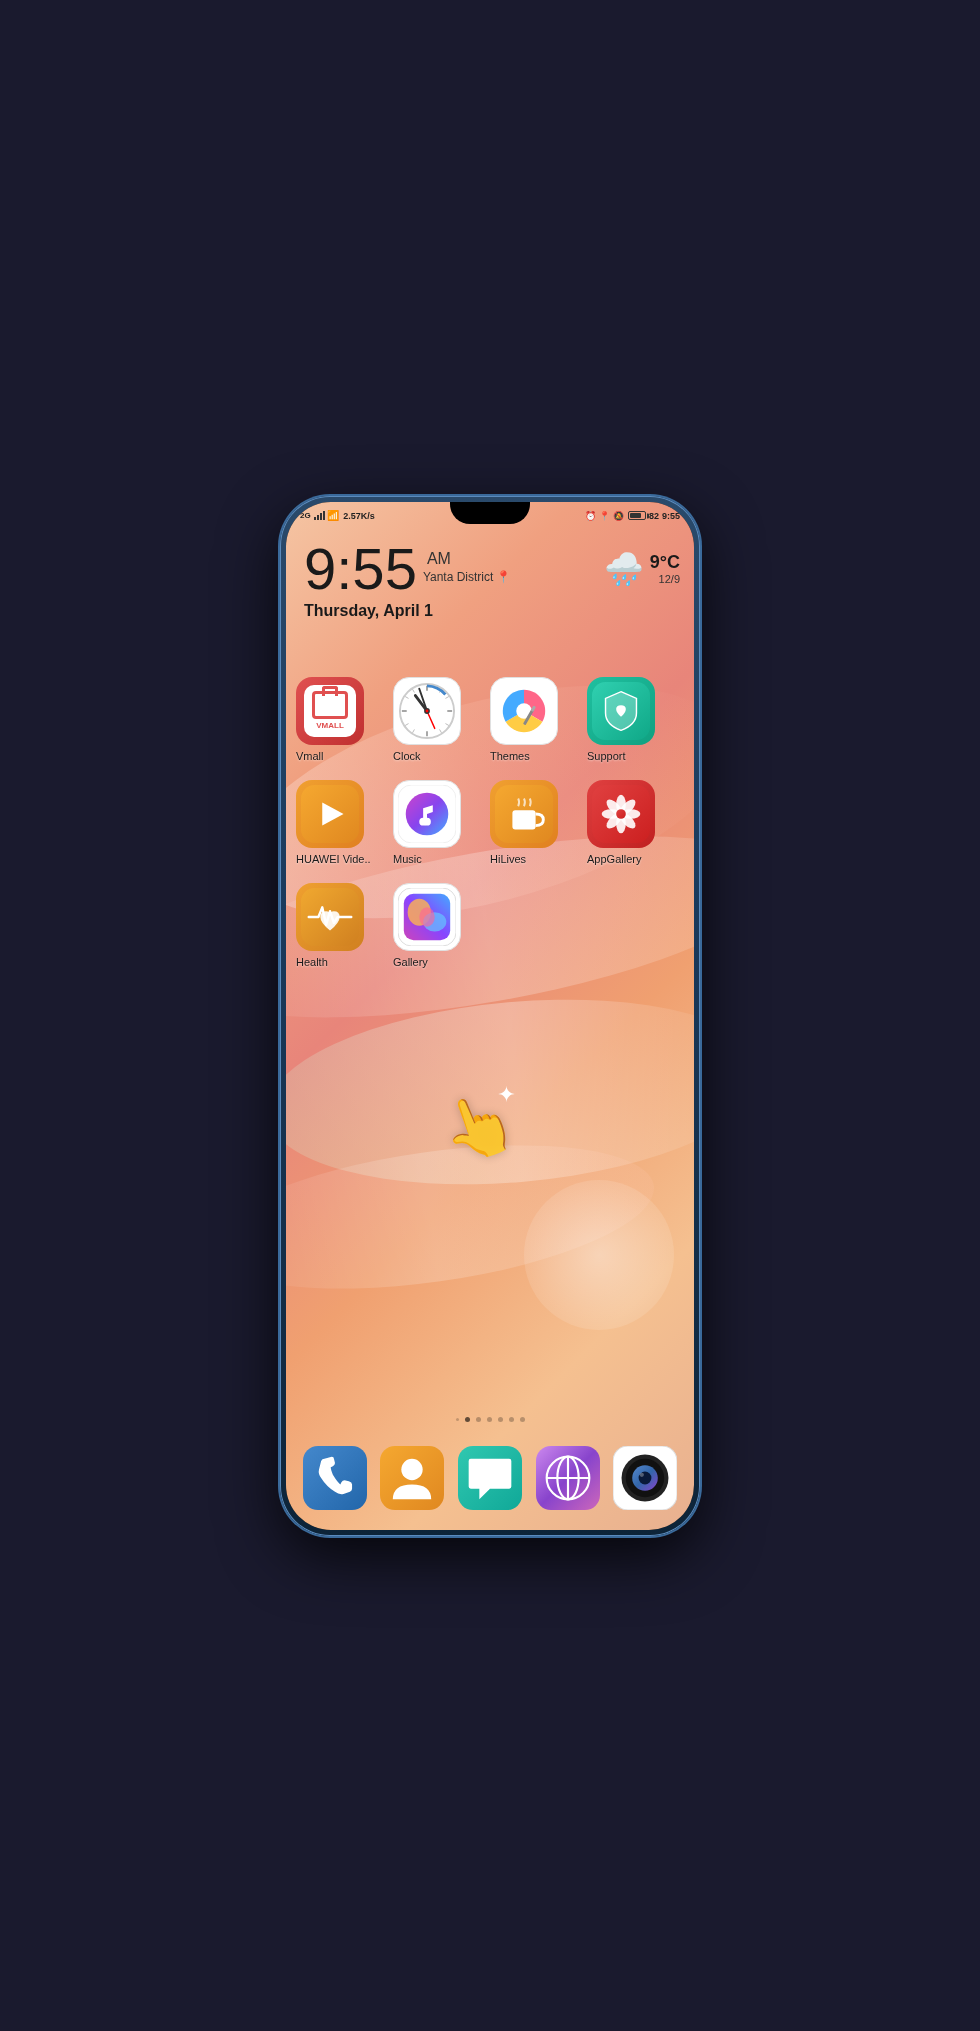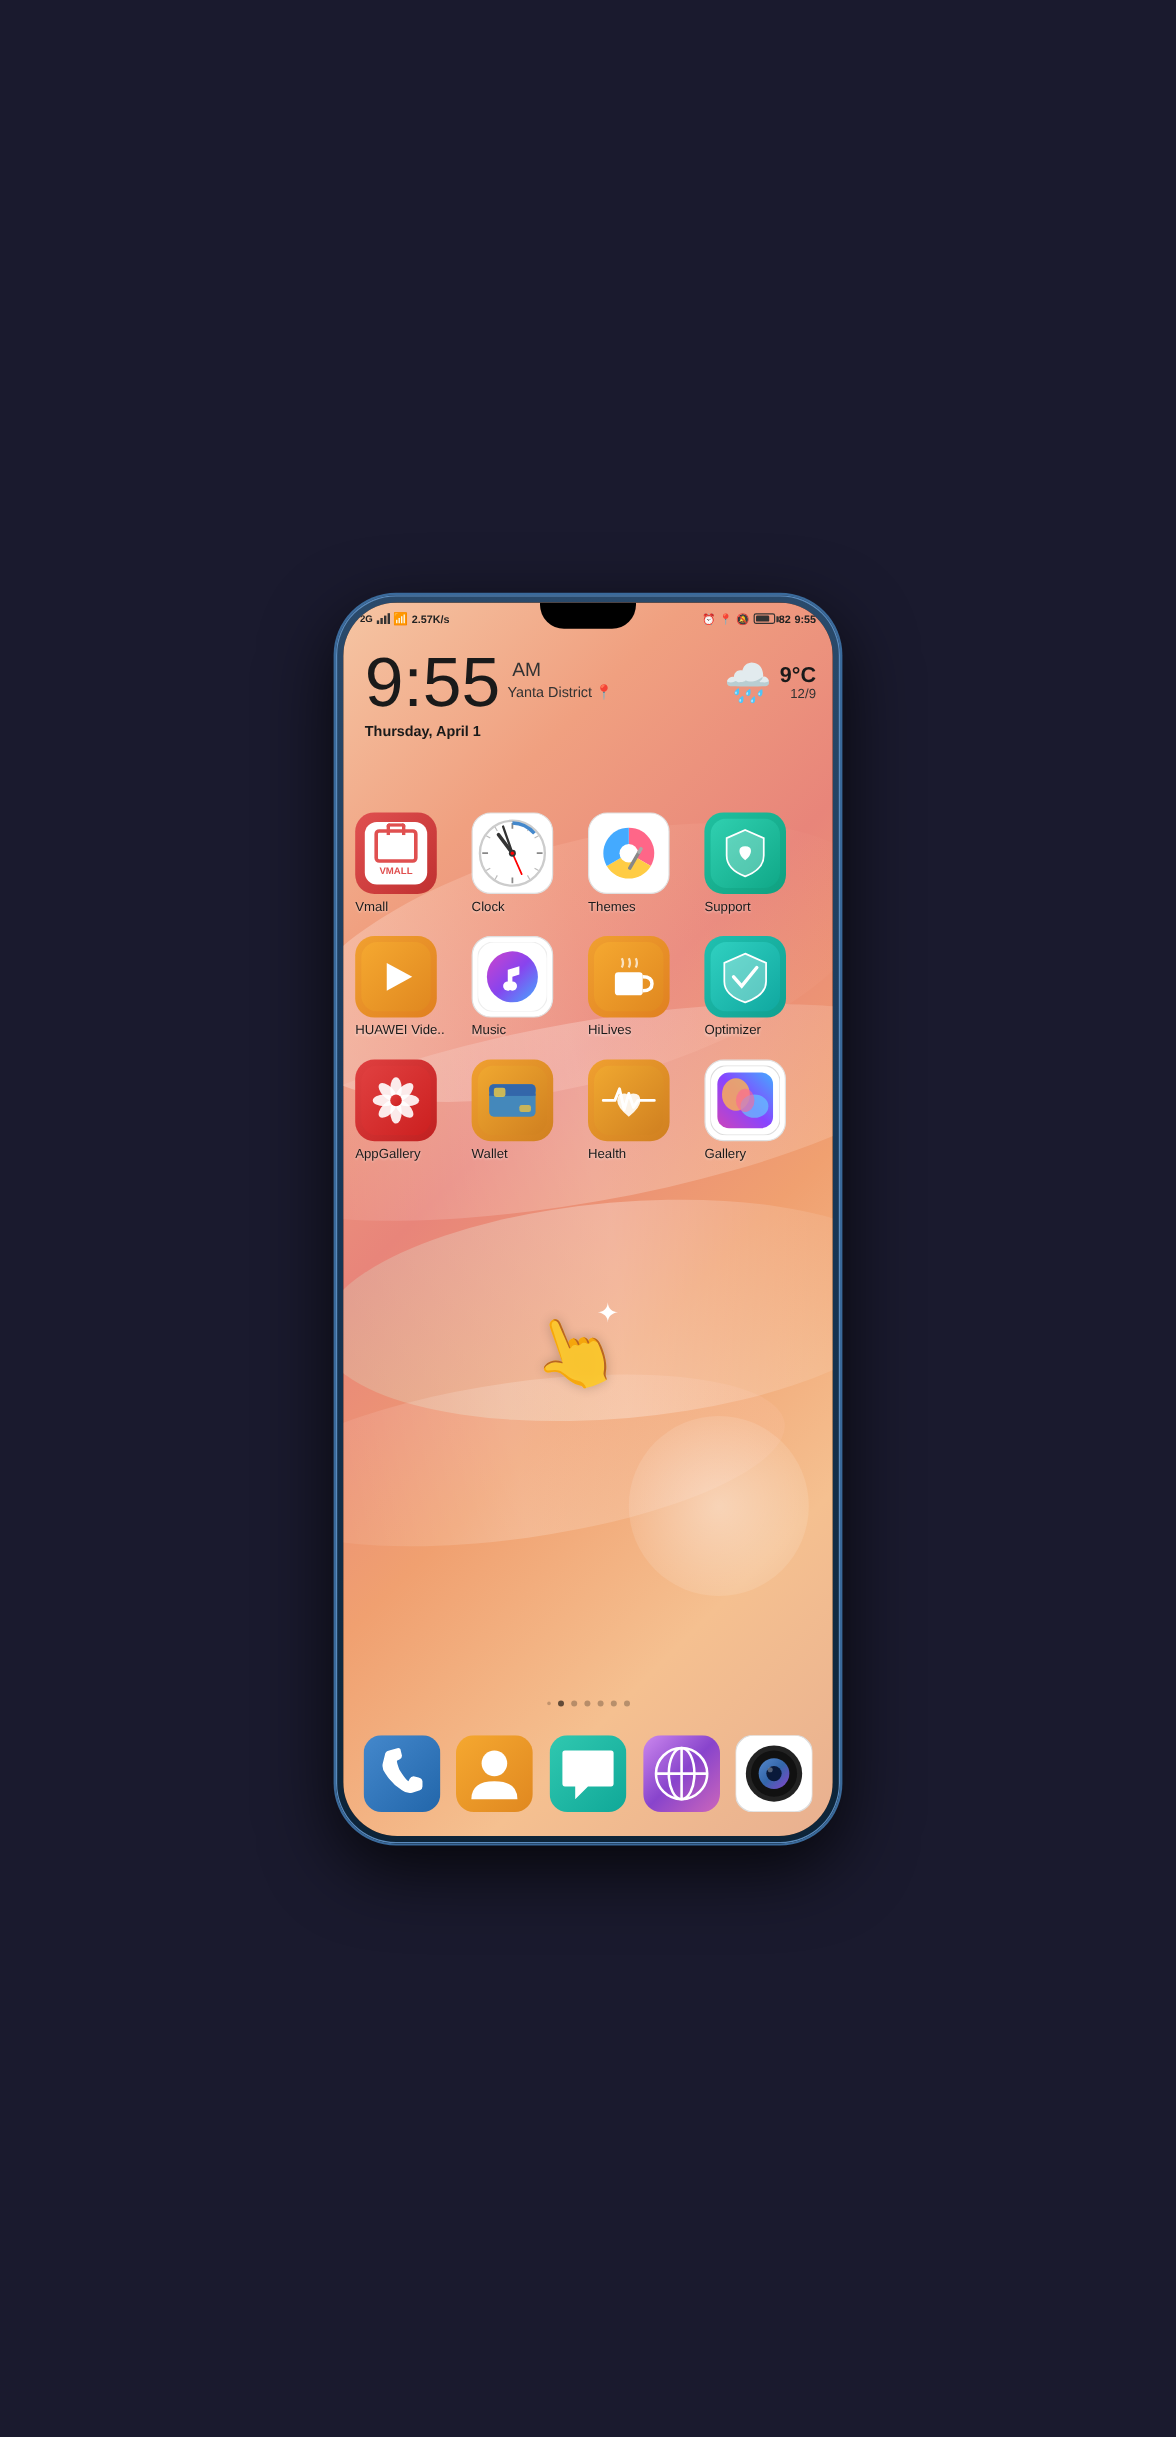--- a/index.html
+++ b/index.html
@@ -127,21 +127,21 @@
       z-index: 5;
     }
     .clock-time {
       font-size: 58px;
       font-weight: 300;
       color: #1a1a1a;
       line-height: 1;
     }
     .clock-am { font-size: 16px; font-weight: 500; color: #333; margin-left: 4px; }
     .clock-location { font-size: 12px; color: #333; margin-top: 2px; display: flex; align-items: center; gap: 3px; text-align: right; }
-    .clock-date { font-size: 12px; font-weight: 600; color: #1a1a1a; margin-top: 4px; }
+    .clock-date { font-size: 16px; font-weight: 600; color: #1a1a1a; margin-top: 4px; }
     .weather-widget {
       position: absolute;
       top: 48px;
       right: 14px;
       z-index: 5;
       text-align: right;
       display: flex;
       align-items: center;
       gap: 6px;
     }
@@ -473,38 +473,20 @@
               <path d="M42 30 Q50 30 50 36 Q50 42 42 42" fill="none" stroke="white" stroke-width="3"></path>
 
               <path d="M24 22 Q26 18 24 14" fill="none" stroke="white" stroke-width="2" opacity="0.7"></path>
               <path d="M30 22 Q32 18 30 14" fill="none" stroke="white" stroke-width="2" opacity="0.7"></path>
               <path d="M36 22 Q38 18 36 14" fill="none" stroke="white" stroke-width="2" opacity="0.7"></path>
             </svg>
           </div>
           <span class="app-label">HiLives</span>
         </div>
 
-        <div class="app-item">
-          <div class="app-icon icon-optimizer">
-            <svg width="58" height="58" viewBox="0 0 60 60">
-              <rect width="60" height="60" rx="14" fill="url(#opt)"></rect>
-              <defs>
-                <linearGradient id="opt" x1="0" y1="0" x2="1" y2="1">
-                  <stop offset="0%" stop-color="#30d0c0"></stop>
-                  <stop offset="100%" stop-color="#10a8a0"></stop>
-                </linearGradient>
-              </defs>
-
-              <path d="M30 10 L48 18 L48 34 Q48 46 30 52 Q12 46 12 34 L12 18 Z" fill="rgba(255,255,255,0.3)" stroke="white" stroke-width="1.5"></path>
-
-              <polyline points="20,30 27,38 40,22" fill="none" stroke="white" stroke-width="3" stroke-linecap="round"></polyline>
-            </svg>
-          </div>
-          <span class="app-label">Optimizer</span>
-        </div>
 
         <div class="app-item">
           <div class="app-icon icon-appgallery">
             <svg width="58" height="58" viewBox="0 0 60 60">
               <rect width="60" height="60" rx="14" fill="url(#ag)"></rect>
               <defs>
                 <linearGradient id="ag" x1="0" y1="0" x2="1" y2="1">
                   <stop offset="0%" stop-color="#e04040"></stop>
                   <stop offset="100%" stop-color="#cc2020"></stop>
                 </linearGradient>
@@ -517,42 +499,20 @@
               <ellipse cx="30" cy="20" rx="5" ry="10" fill="white" opacity="0.9" transform="rotate(180 30 30)"></ellipse>
               <ellipse cx="30" cy="20" rx="5" ry="10" fill="white" opacity="0.9" transform="rotate(225 30 30)"></ellipse>
               <ellipse cx="30" cy="20" rx="5" ry="10" fill="white" opacity="0.9" transform="rotate(270 30 30)"></ellipse>
               <ellipse cx="30" cy="20" rx="5" ry="10" fill="white" opacity="0.9" transform="rotate(315 30 30)"></ellipse>
               <circle cx="30" cy="30" r="5" fill="url(#ag)"></circle>
             </svg>
           </div>
           <span class="app-label">AppGallery</span>
         </div>
 
-        <div class="app-item">
-          <div class="app-icon icon-wallet">
-            <svg width="58" height="58" viewBox="0 0 60 60">
-              <rect width="60" height="60" rx="14" fill="url(#wal)"></rect>
-              <defs>
-                <linearGradient id="wal" x1="0" y1="0" x2="1" y2="1">
-                  <stop offset="0%" stop-color="#f0a830"></stop>
-                  <stop offset="100%" stop-color="#d08020"></stop>
-                </linearGradient>
-              </defs>
-
-              <rect x="10" y="16" width="40" height="28" rx="4" fill="#4488bb"></rect>
-              <rect x="10" y="16" width="40" height="10" rx="4" fill="#3366aa"></rect>
-              <rect x="10" y="24" width="40" height="2" fill="#3366aa"></rect>
-
-              <rect x="14" y="19" width="10" height="8" rx="2" fill="#f0cc44" opacity="0.8"></rect>
-
-              <rect x="36" y="34" width="10" height="6" rx="2" fill="rgba(255,200,50,0.7)"></rect>
-            </svg>
-          </div>
-          <span class="app-label">Wallet</span>
-        </div>
 
         <div class="app-item">
           <div class="app-icon icon-health">
             <svg width="58" height="58" viewBox="0 0 60 60">
               <rect width="60" height="60" rx="14" fill="url(#hea)"></rect>
               <defs>
                 <linearGradient id="hea" x1="0" y1="0" x2="1" y2="1">
                   <stop offset="0%" stop-color="#f0a830"></stop>
                   <stop offset="100%" stop-color="#d08020"></stop>
                 </linearGradient>

